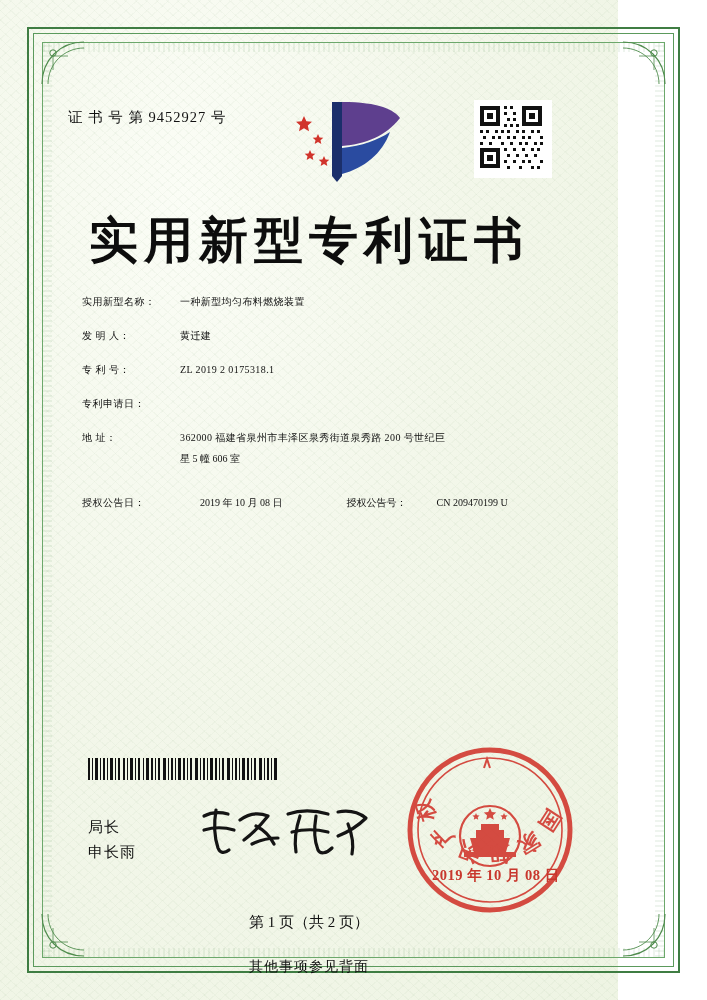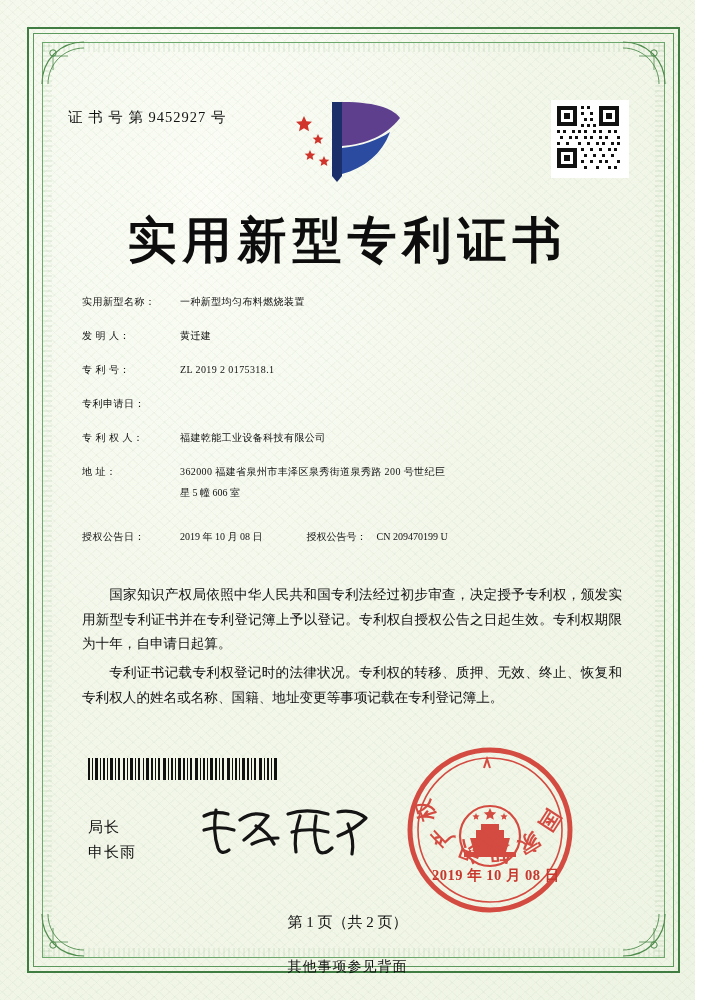--- a/index.html
+++ b/index.html
@@ -13,21 +13,21 @@
     font-family: "Liberation Serif", serif;
     color: #1a1a1a;
     position: relative;
     overflow: hidden;
   }
 
   
   .cert-page {
     position: absolute;
     left: 0; top: 0;
-    width: 695px;
+    width: 618px;
     height: 1000px;
     background:
       radial-gradient(ellipse at 30% 20%, #fbfdf6 0%, #f3f7ea 45%, #eef4e3 100%);
   }
   
   .cert-page::before {
     content: "";
     position: absolute;
     left: 0; top: 0; right: 0; bottom: 0;
     background-image:
@@ -132,21 +132,21 @@
     letter-spacing: 0.5px;
   }
   .flabel.spread {
     display: flex;
     justify-content: space-between;
   }
   .fvalue {
     flex: 1;
     letter-spacing: 0.4px;
   }
-  .frow.inline-two { margin-bottom: 19px; }
+  .frow.inline-two { margin-bottom: 19px; gap: 20px; }
   .sub-label {
     flex: 0 0 auto;
     white-space: nowrap;
     margin-left: 44px;
     margin-right: 10px;
   }
   .addr-2 {
     margin-left: 98px;
     margin-top: 2px;
   }
@@ -365,44 +365,36 @@
 
     <div class="frow">
       <span class="flabel spread">专 利 号：</span>
       <span class="fvalue">ZL 2019 2 0175318.1</span>
     </div>
 
     <div class="frow">
       <span class="flabel">专利申请日：</span>
     </div>
 
-    <div class="frow">
-      <span class="flabel">专 利 权 人：</span>
-      <span class="fvalue">福建乾能工业设备科技有限公司</span>
-    </div>
 
     <div class="frow" style="margin-bottom:6px;">
       <span class="flabel spread">地 址：</span>
       <span class="fvalue">362000  福建省泉州市丰泽区泉秀街道泉秀路 200 号世纪巨</span>
     </div>
     <div class="addr-2" style="margin-bottom:29px;">星 5 幢 606 室</div>
 
     <div class="frow inline-two">
       <span class="flabel">授权公告日：</span>
       <span>2019 年 10 月 08 日</span>
       <span class="sub-label">授权公告号：</span>
       <span>CN 209470199 U</span>
     </div>
 
   </div>
 
-  <div class="paras">
-    <p>国家知识产权局依照中华人民共和国专利法经过初步审查，决定授予专利权，颁发实用新型专利证书并在专利登记簿上予以登记。专利权自授权公告之日起生效。专利权期限为十年，自申请日起算。</p>
-    <p>专利证书记载专利权登记时的法律状况。专利权的转移、质押、无效、终止、恢复和专利权人的姓名或名称、国籍、地址变更等事项记载在专利登记簿上。</p>
-  </div>
 
   <div class="barcode">
     <svg width="192" height="22" viewBox="0 0 192 22" shape-rendering="crispEdges">
       <rect width="192" height="22" fill="#f1f6e6"></rect>
       <g fill="#111">
         <rect x="0" y="0" width="2" height="22"></rect>
           <rect x="4" y="0" width="1" height="22"></rect>
         <rect x="7" y="0" width="3" height="22"></rect>
           <rect x="12" y="0" width="1" height="22"></rect>
         <rect x="15" y="0" width="2" height="22"></rect>

